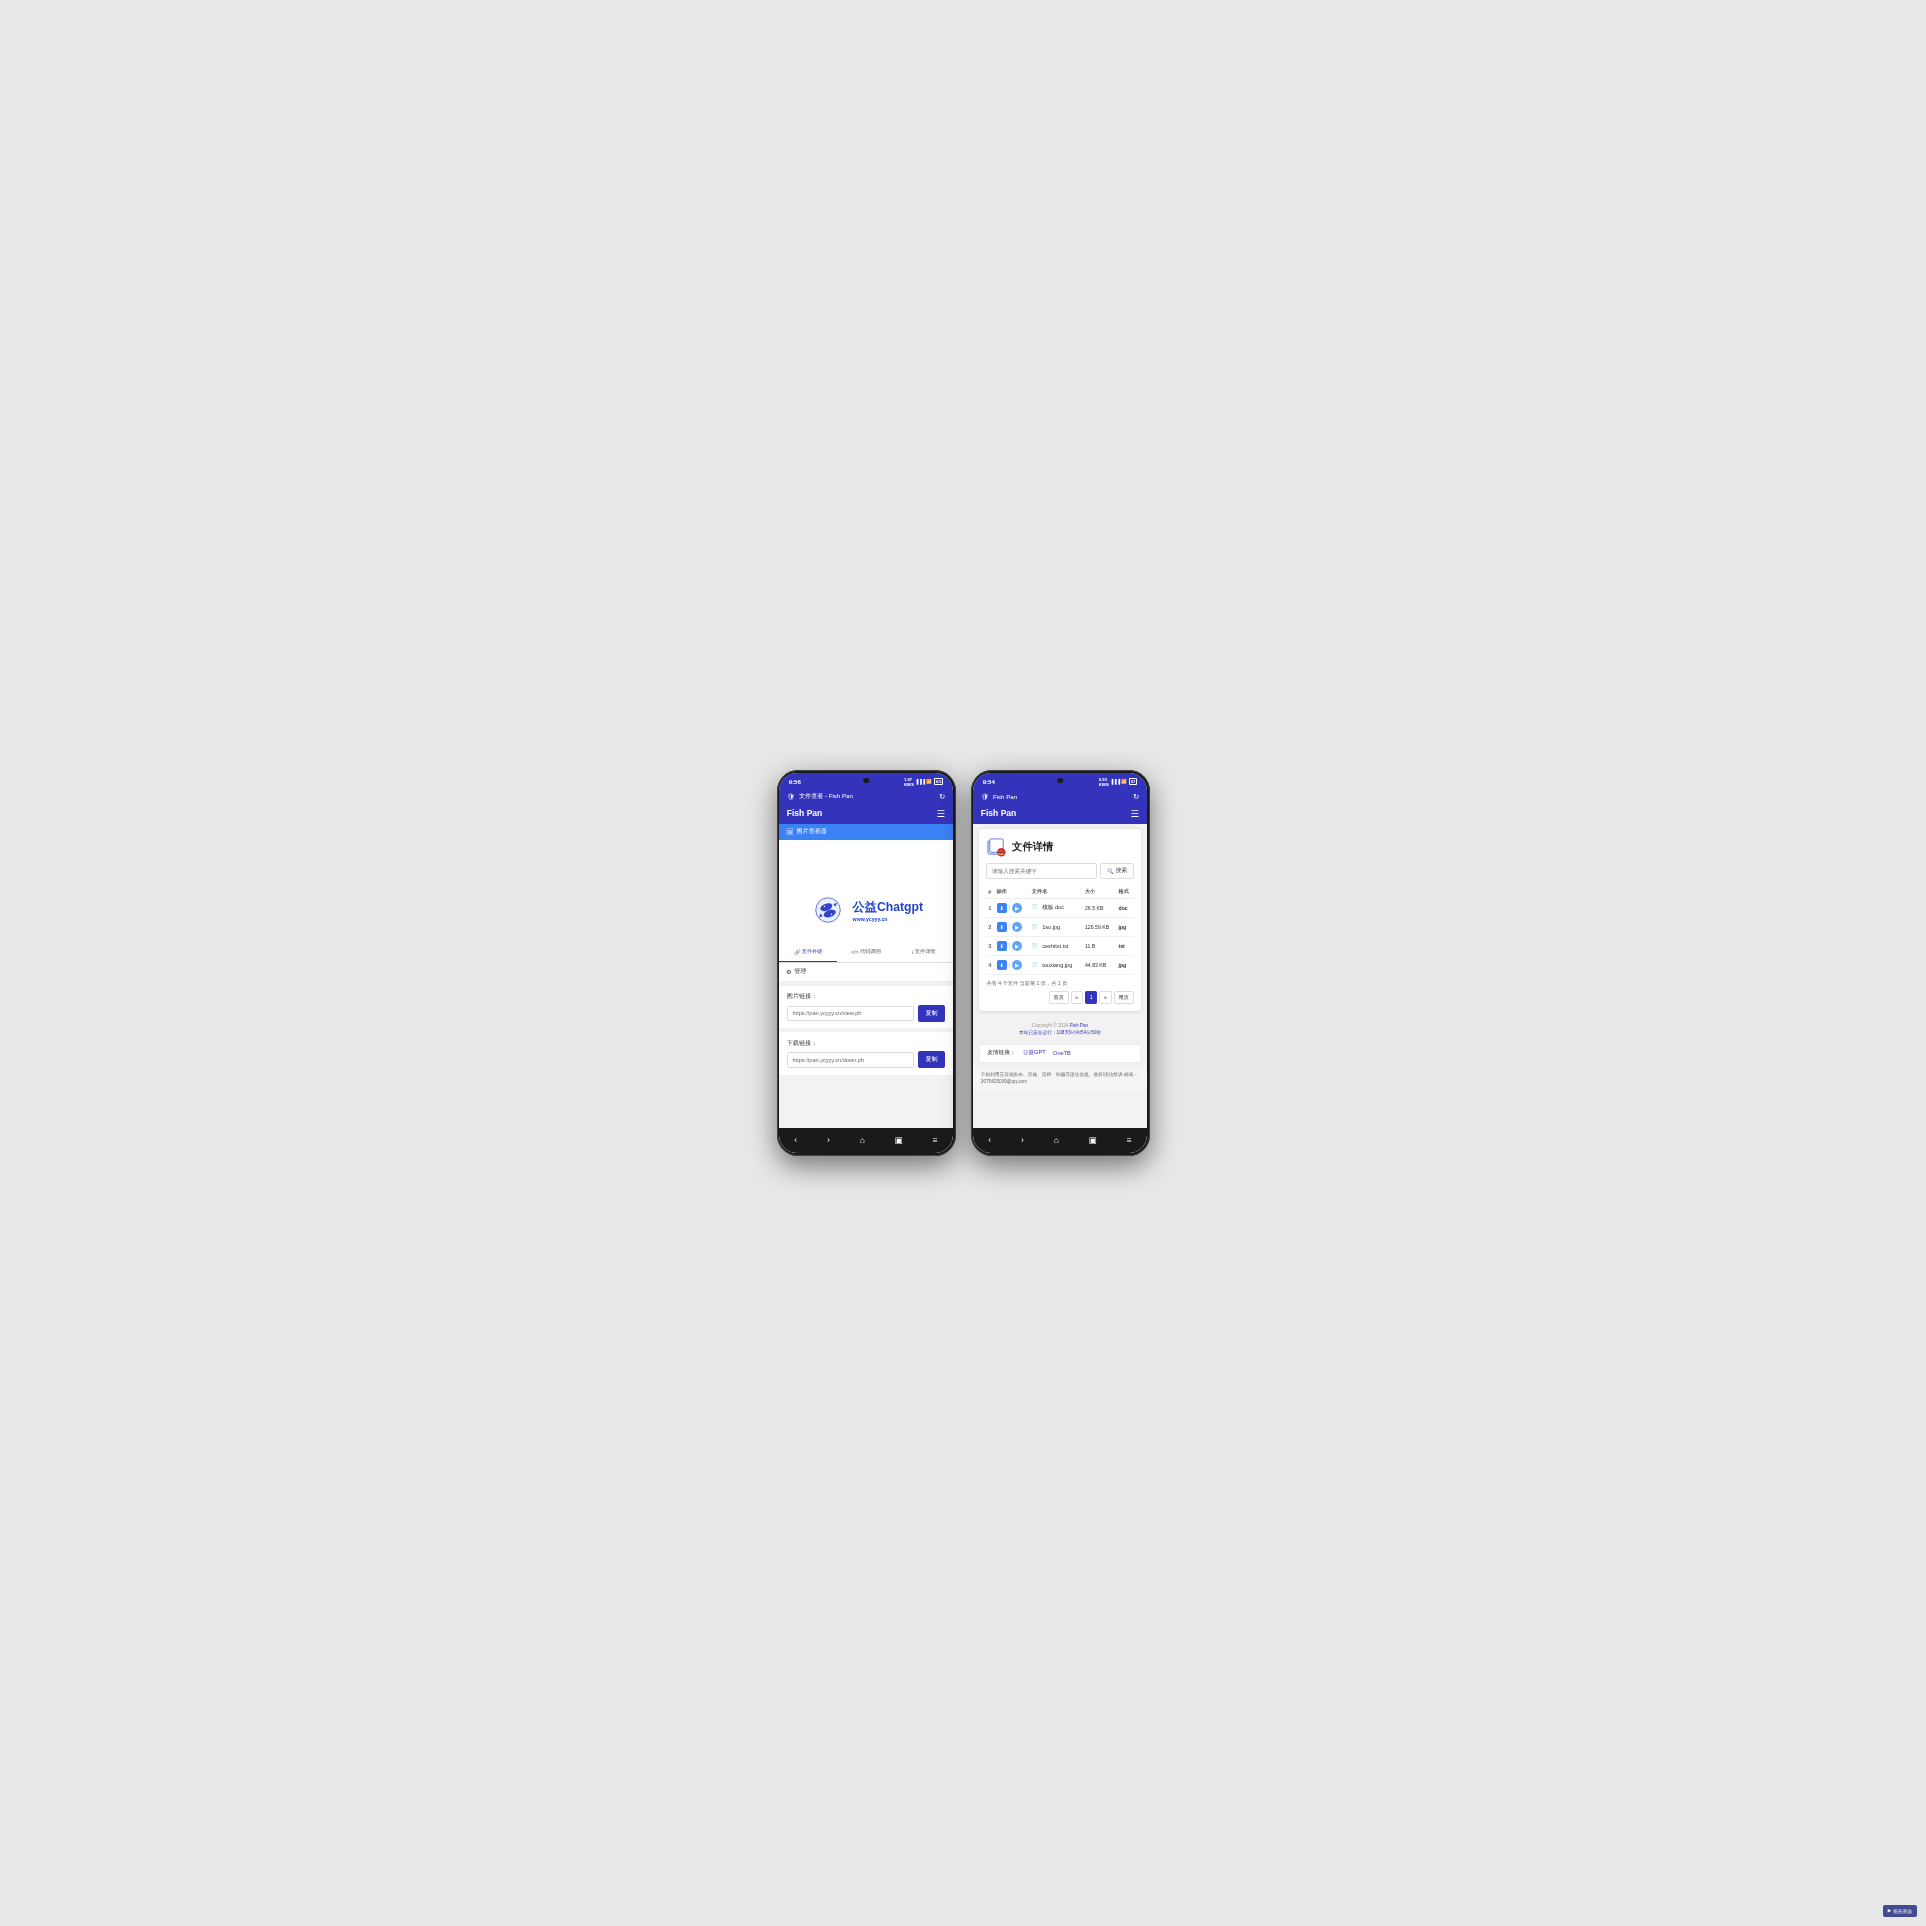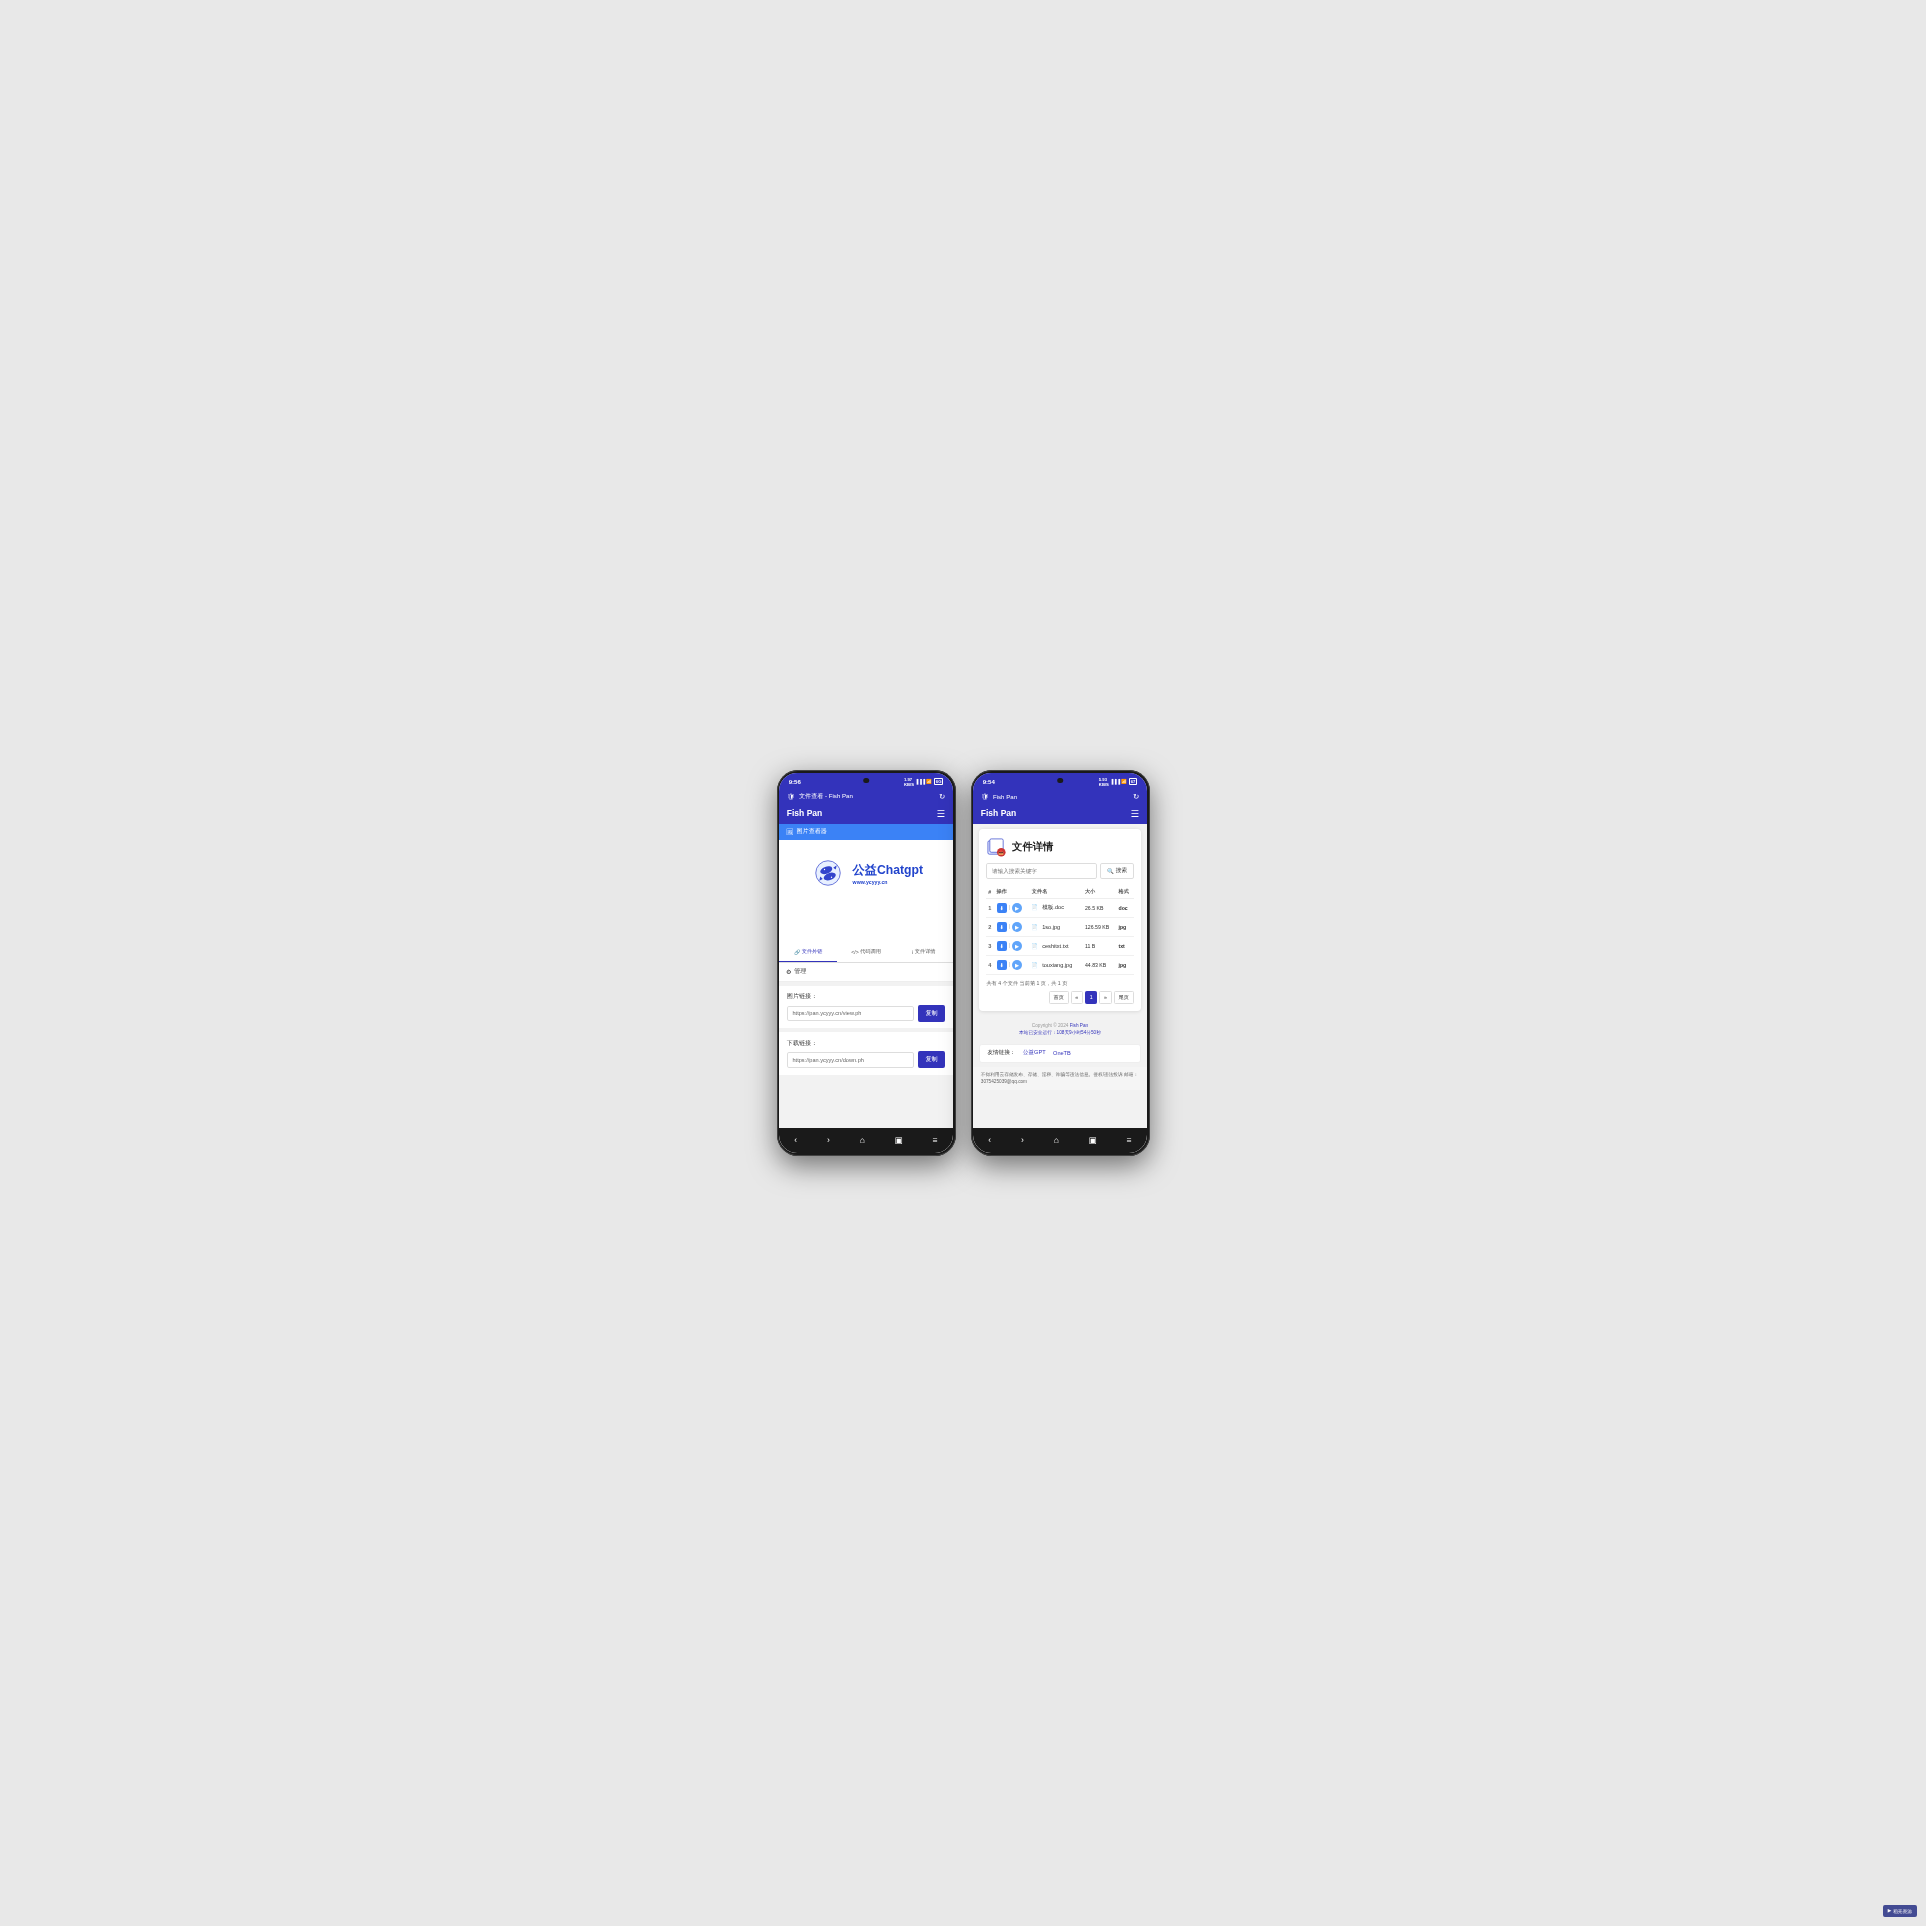--- a/index.html
+++ b/index.html
@@ -107,21 +107,21 @@
       display: flex;
       align-items: center;
       gap: 2.8px;
       margin: 0;
     }
 
     .image-display {
       background: white;
       display: flex;
       justify-content: center;
-      align-items: flex-start;
+      align-items: flex-end;
       padding: 19px 9.4px;
       min-height: 103px;
     }
 
     .logo-container {
       display: flex;
       align-items: center;
       gap: 5.6px;
     }
 

